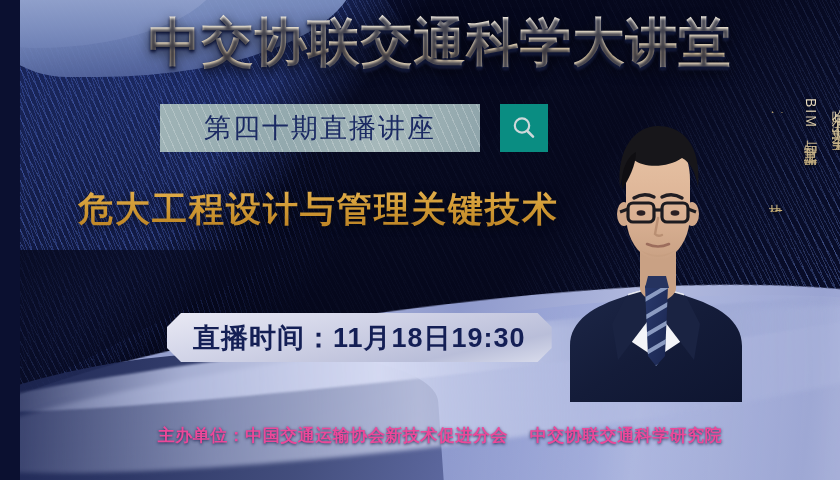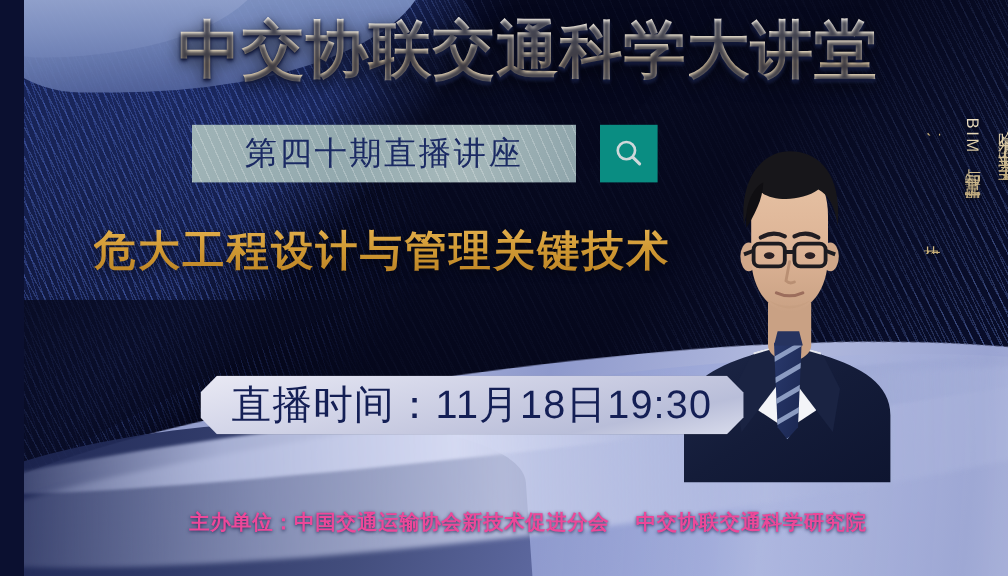--- a/index.html
+++ b/index.html
@@ -250,25 +250,25 @@
     padding: 0 26px;
     display: flex;
     align-items: center;
     justify-content: center;
     background: linear-gradient(168deg, #e9e9f4 0%, #d6d8ea 30%, #c6c9e0 58%, #b9bed9 78%, #d9dcec 100%);
     clip-path: polygon(14px 0, calc(100% - 14px) 0, 100% 14px, 100% calc(100% - 14px), calc(100% - 14px) 100%, 14px 100%, 0 calc(100% - 14px), 0 14px);
     box-shadow: 0 3px 10px rgba(0,0,0,0.45);
     z-index: 6;
   }
   .time-pill-text {
-    font-size: 33px;
+    font-size: 27px;
     letter-spacing: 1px;
     color: #141f55;
     white-space: nowrap;
-    font-weight: 400;
+    font-weight: 700;
   }
 
   
   .footer {
     position: absolute;
     left: 0; right: 0;
     top: 424px;
     text-align: center;
     font-size: 17px;
     font-weight: 700;

